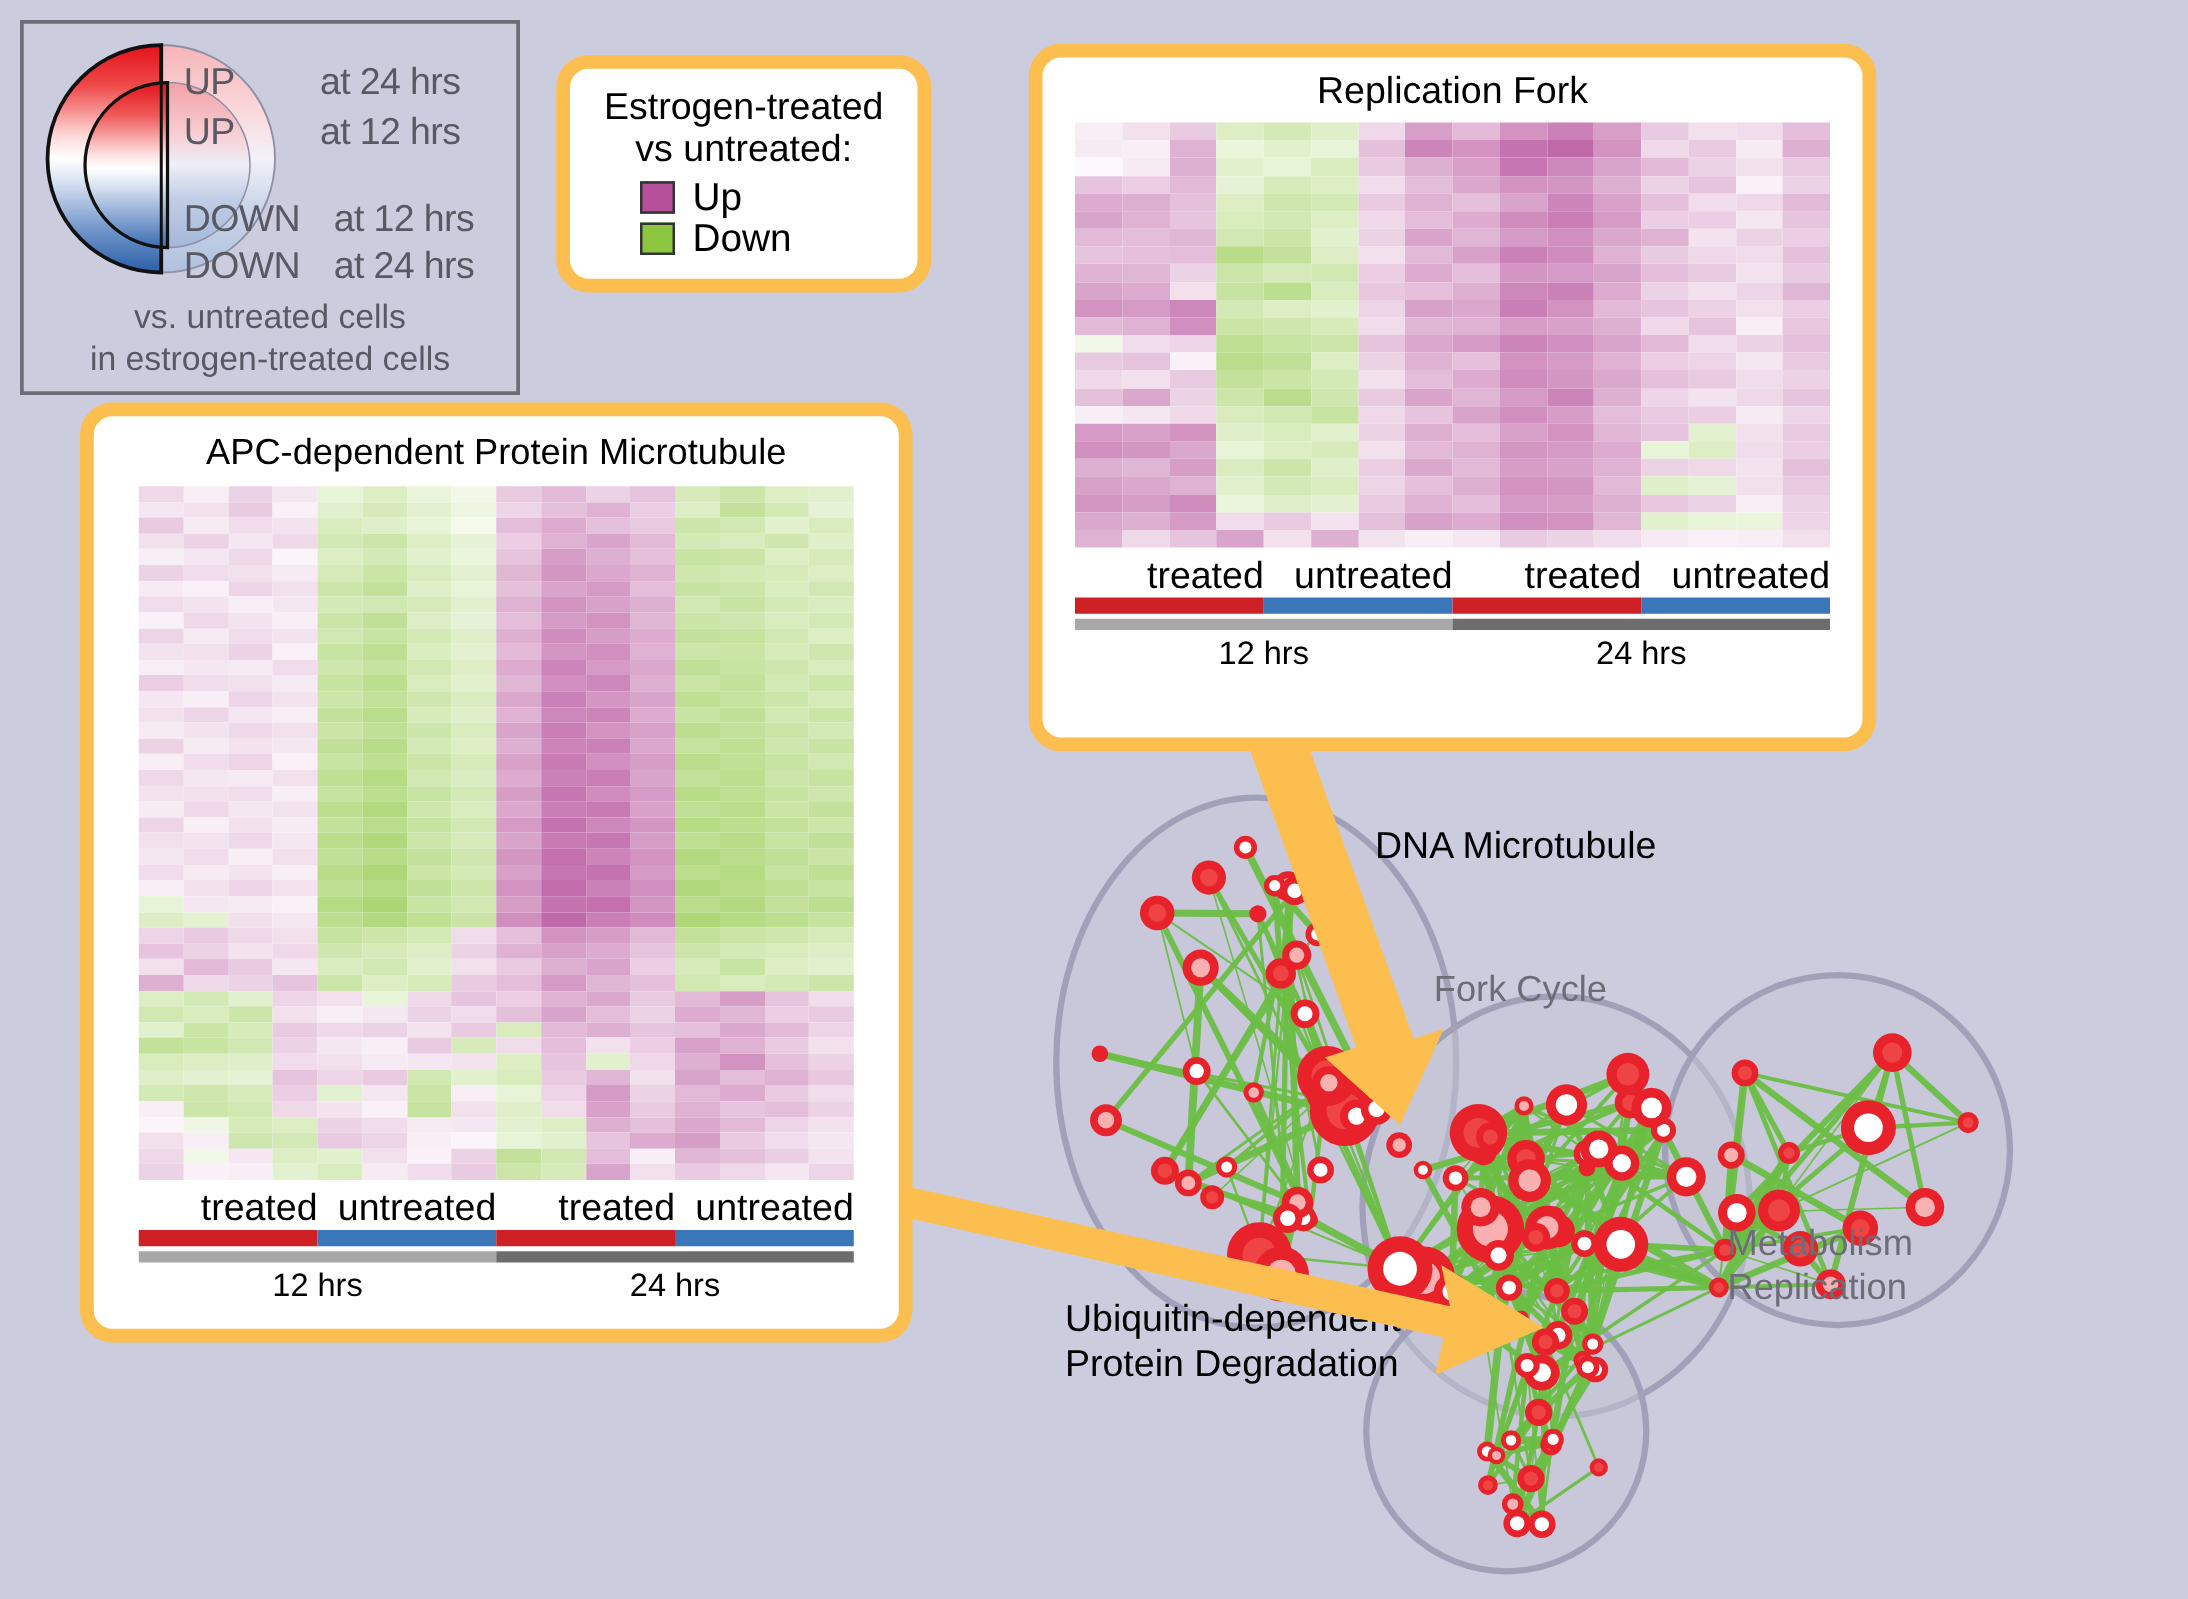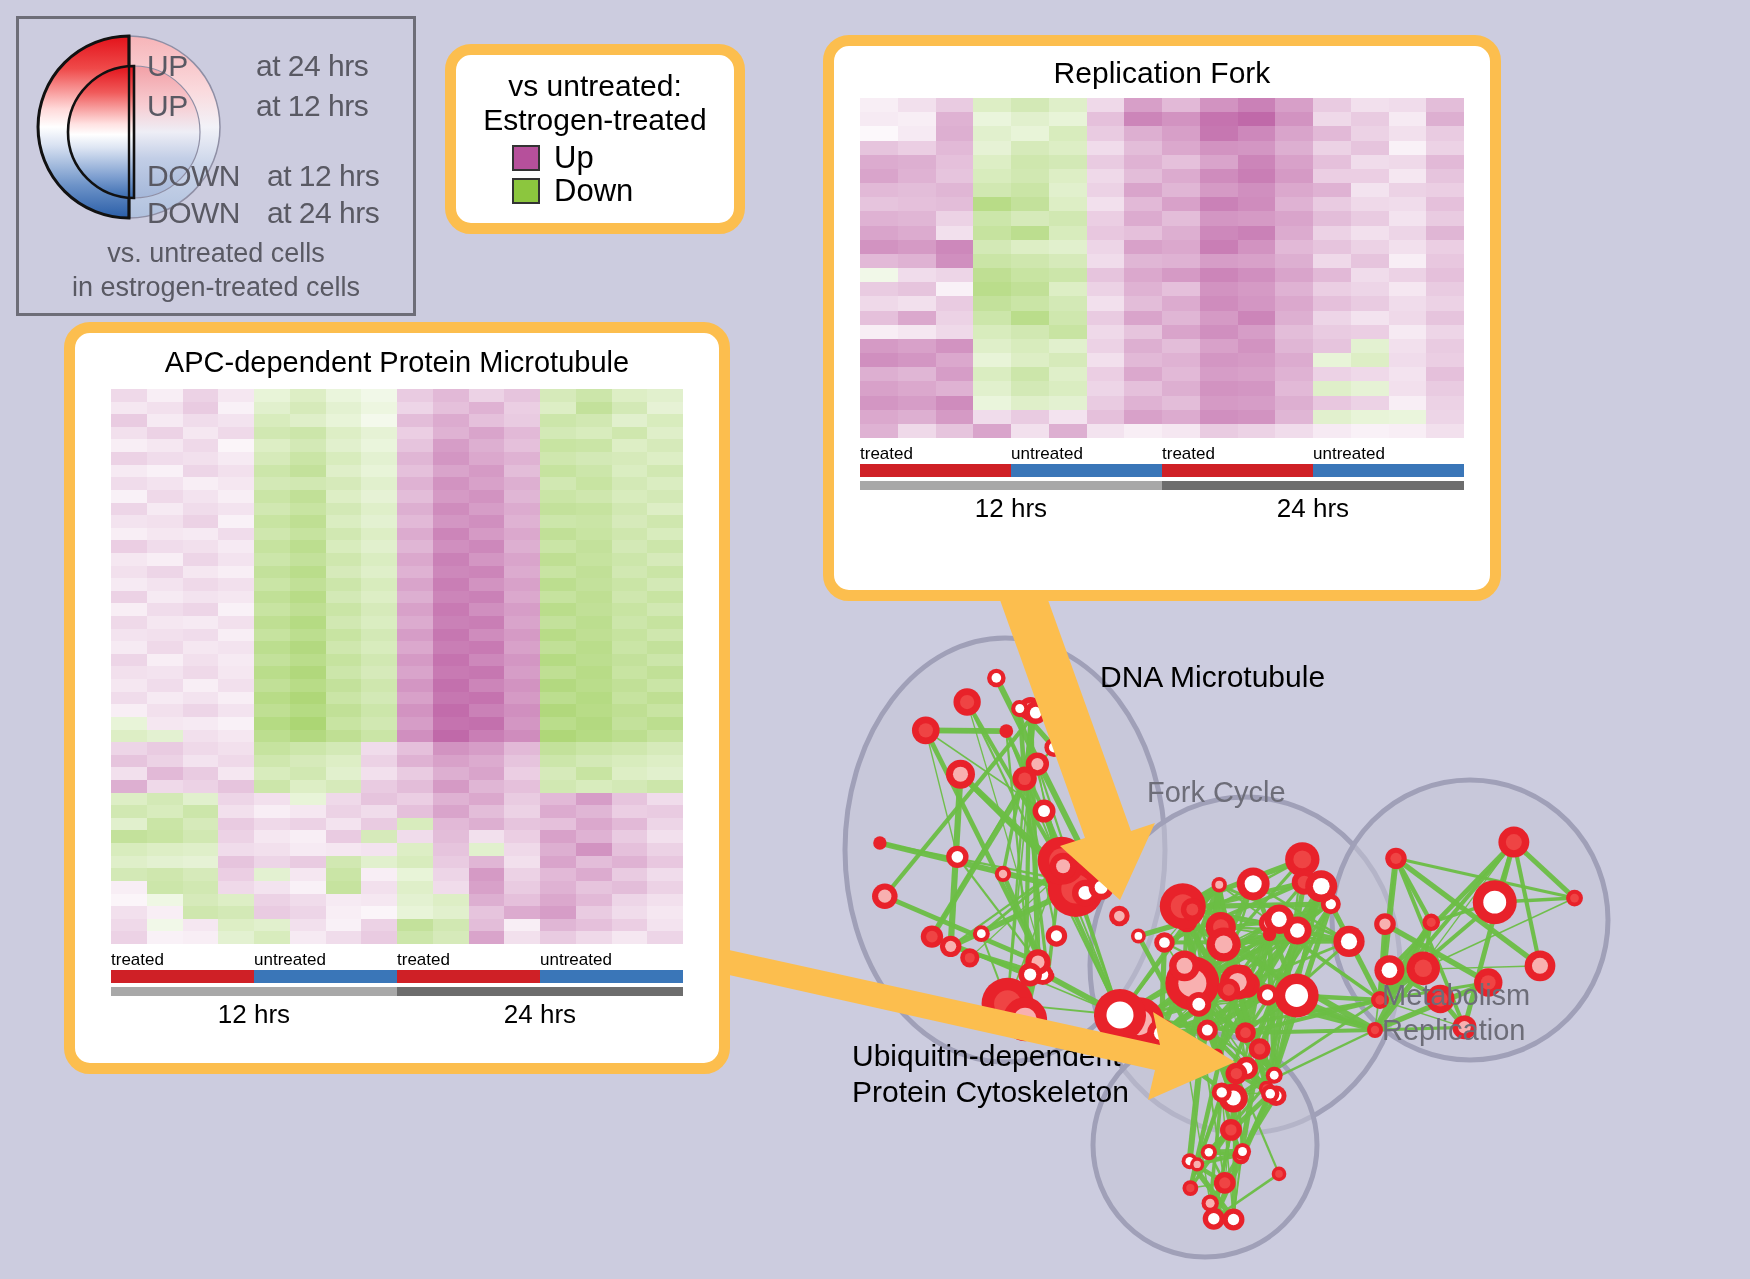--- a/index.html
+++ b/index.html
@@ -48,21 +48,21 @@
     text-align:center;font-size:30px;color:#000;font-weight:400;
     margin-top:10px;
   }
   #apc-card .panel-title{font-size:29px;margin-top:13px;}
 
   .hm{display:grid;gap:0;}
   .hm div{width:100%;height:100%;}
 
   .axis-labels{display:flex;}
   .axis-labels span{
-    flex:1;text-align:left;font-size:17px;color:#000;
+    flex:1;text-align:right;font-size:30px;color:#000;
   }
   .barstrip{display:flex;height:13px;}
   .barstrip div{flex:1;}
   .timestrip{display:flex;height:9px;margin-top:4px;}
   .timestrip div{flex:1;}
   .timelabels{display:flex;margin-top:3px;}
   .timelabels span{flex:1;text-align:center;font-size:26px;color:#000;}
 
   
   #net{left:790px;top:600px;width:960px;height:679px;}
@@ -130,22 +130,22 @@
   <div class="ring-lbl" style="left:248px;top:177px;">at 24 hrs</div>
 
   <div id="ring-foot">
     <div>vs. untreated cells</div>
     <div>in estrogen-treated cells</div>
   </div>
 </div>
 
 <div class="abs card" id="legend-card">
   <div class="lg-title">
+    <div>Estrogen-treated</div>
     <div>vs untreated:</div>
-    <div>Estrogen-treated</div>
   </div>
   <div class="lg-rows">
     <div class="lg-row">
       <span class="lg-sw" id="sw-up" style="background: rgb(182, 80, 155);"></span>
       <span class="lg-txt">Up</span>
     </div>
     <div class="lg-row">
       <span class="lg-sw" id="sw-down" style="background: rgb(140, 198, 62);"></span>
       <span class="lg-txt">Down</span>
     </div>
@@ -1780,21 +1780,21 @@
     </svg>
 
   <div class="net-lbl" id="lbl-dna">DNA Microtubule</div>
   <div class="net-lbl" id="lbl-cc">Fork Cycle</div>
   <div class="net-lbl" id="lbl-mt">
     <div>Metabolism</div>
     <div>Replication</div>
   </div>
   <div class="net-lbl" id="lbl-ub">
     <div>Ubiquitin-dependent</div>
-    <div>Protein Cytoskeleton</div>
+    <div>Protein Degradation</div>
   </div>
 </div>
 
 <svg class="abs" id="arrows" width="1750" height="1279" viewBox="0 0 1750 1279" style="left:0;top:0;pointer-events:none;">
 
   <path d="M1000,600 L1048,600 L1131,831 L1155,823 L1120,900 L1060,846 L1085,838 L1000,600 Z" fill="#fcbe4e"></path>
 
   <path d="M729,950 L1160,1045 L1153,1012 L1235,1062 L1148,1100 L1155,1070 L729,975 Z" fill="#fcbe4e"></path>
 </svg>
 

